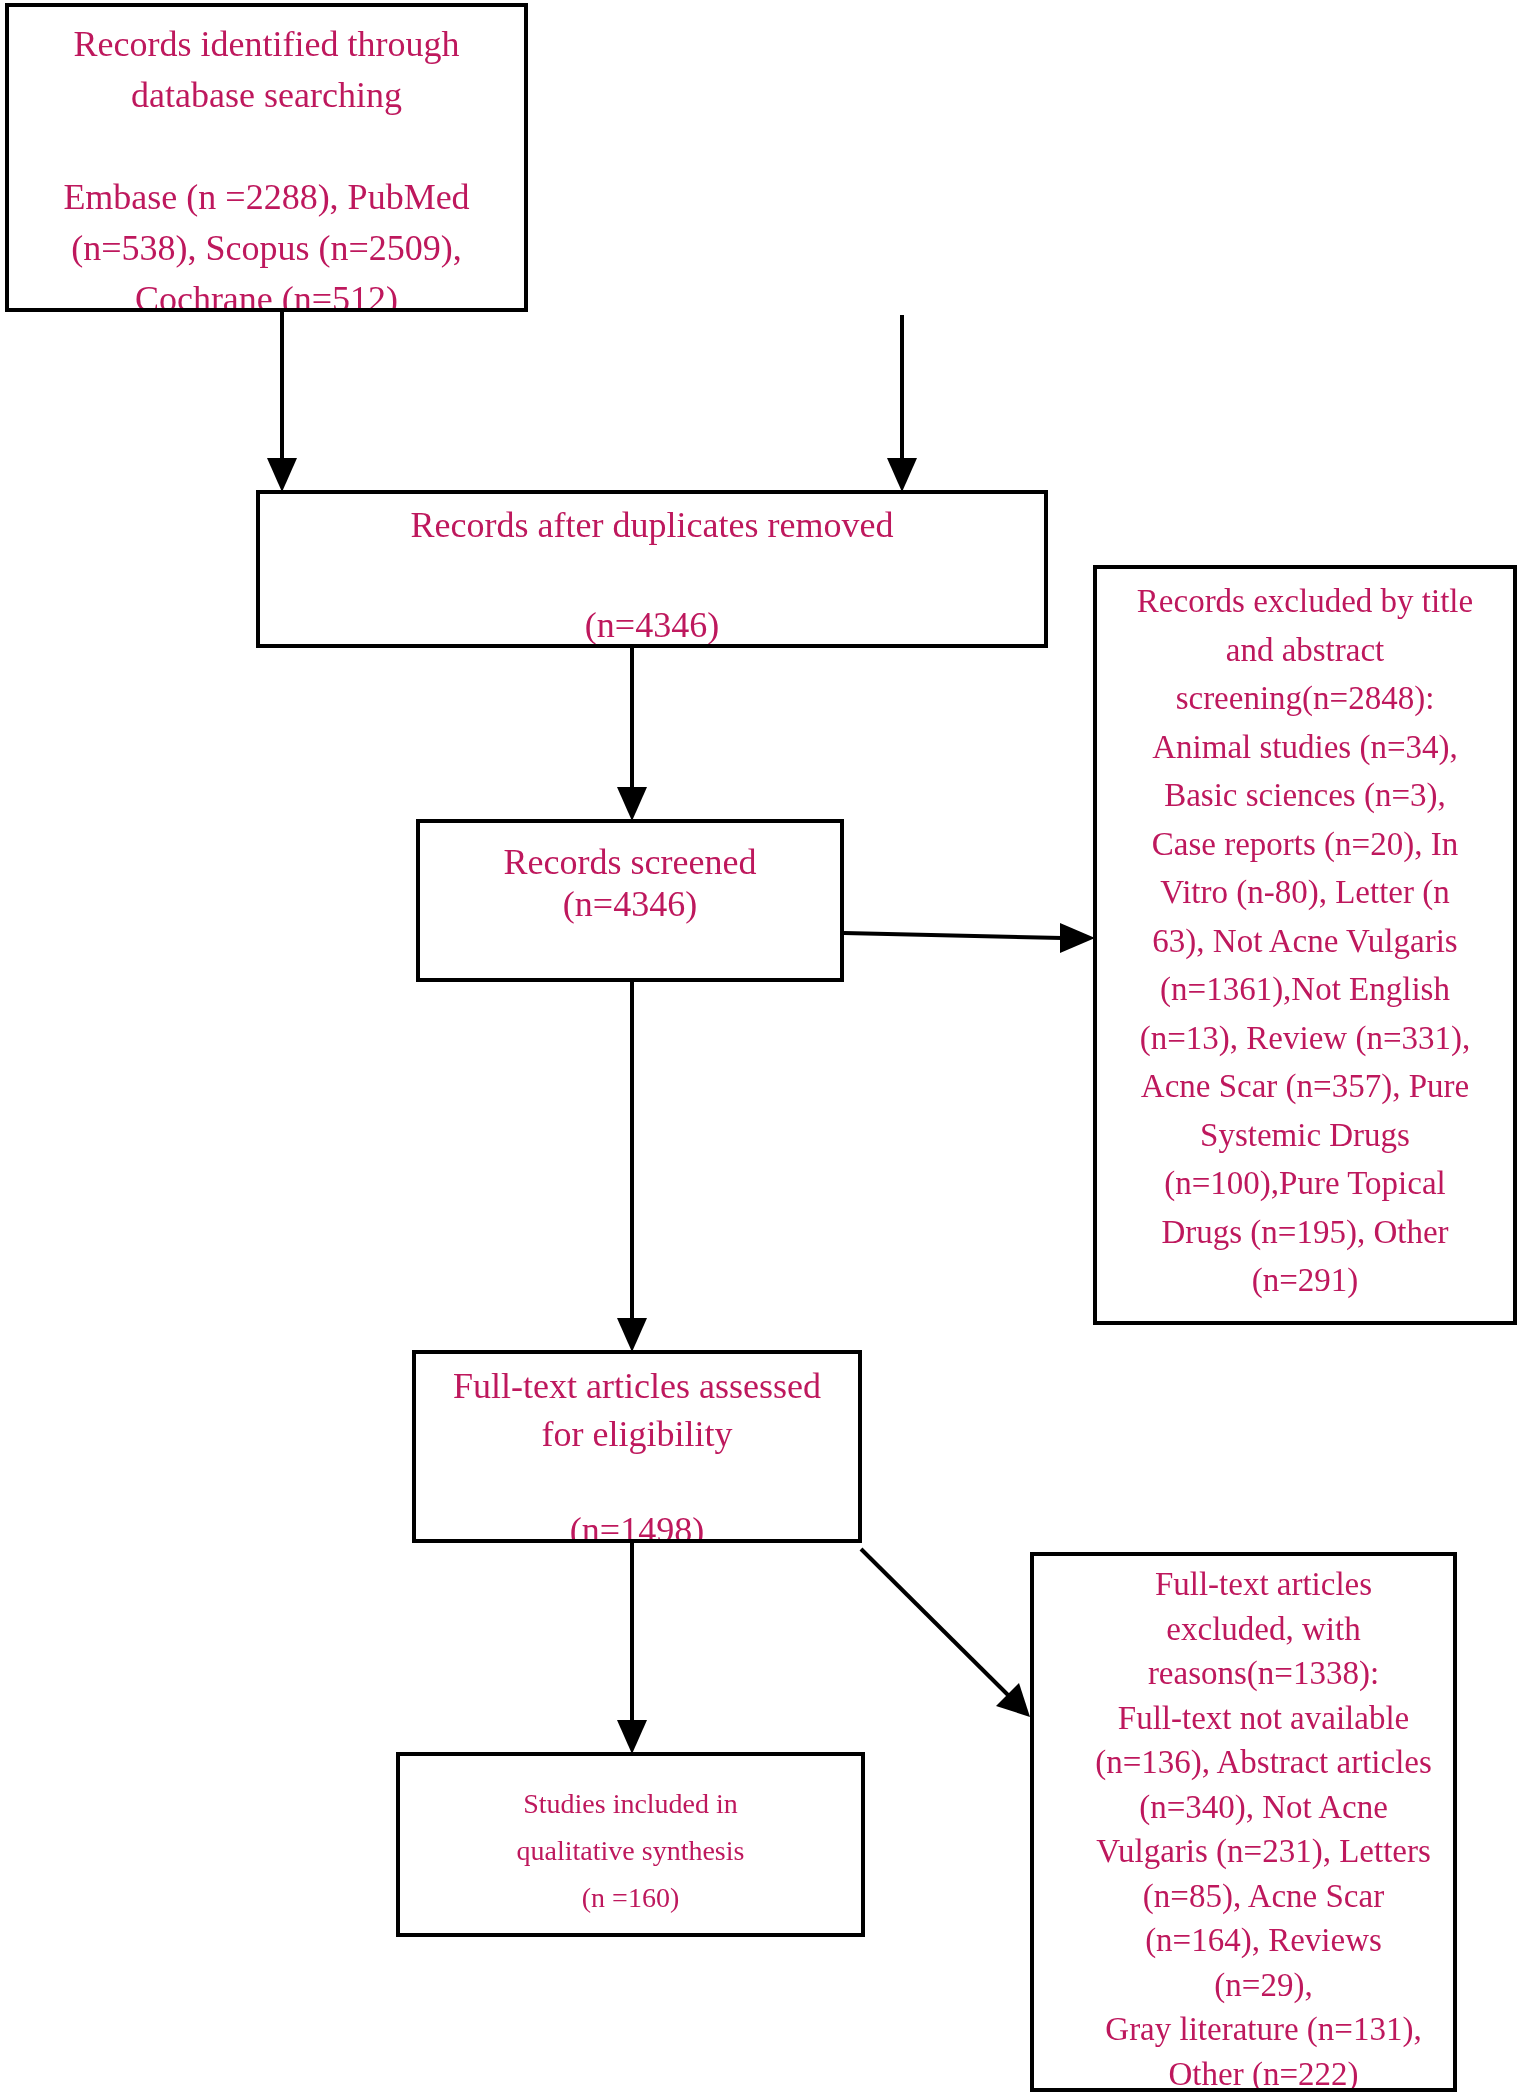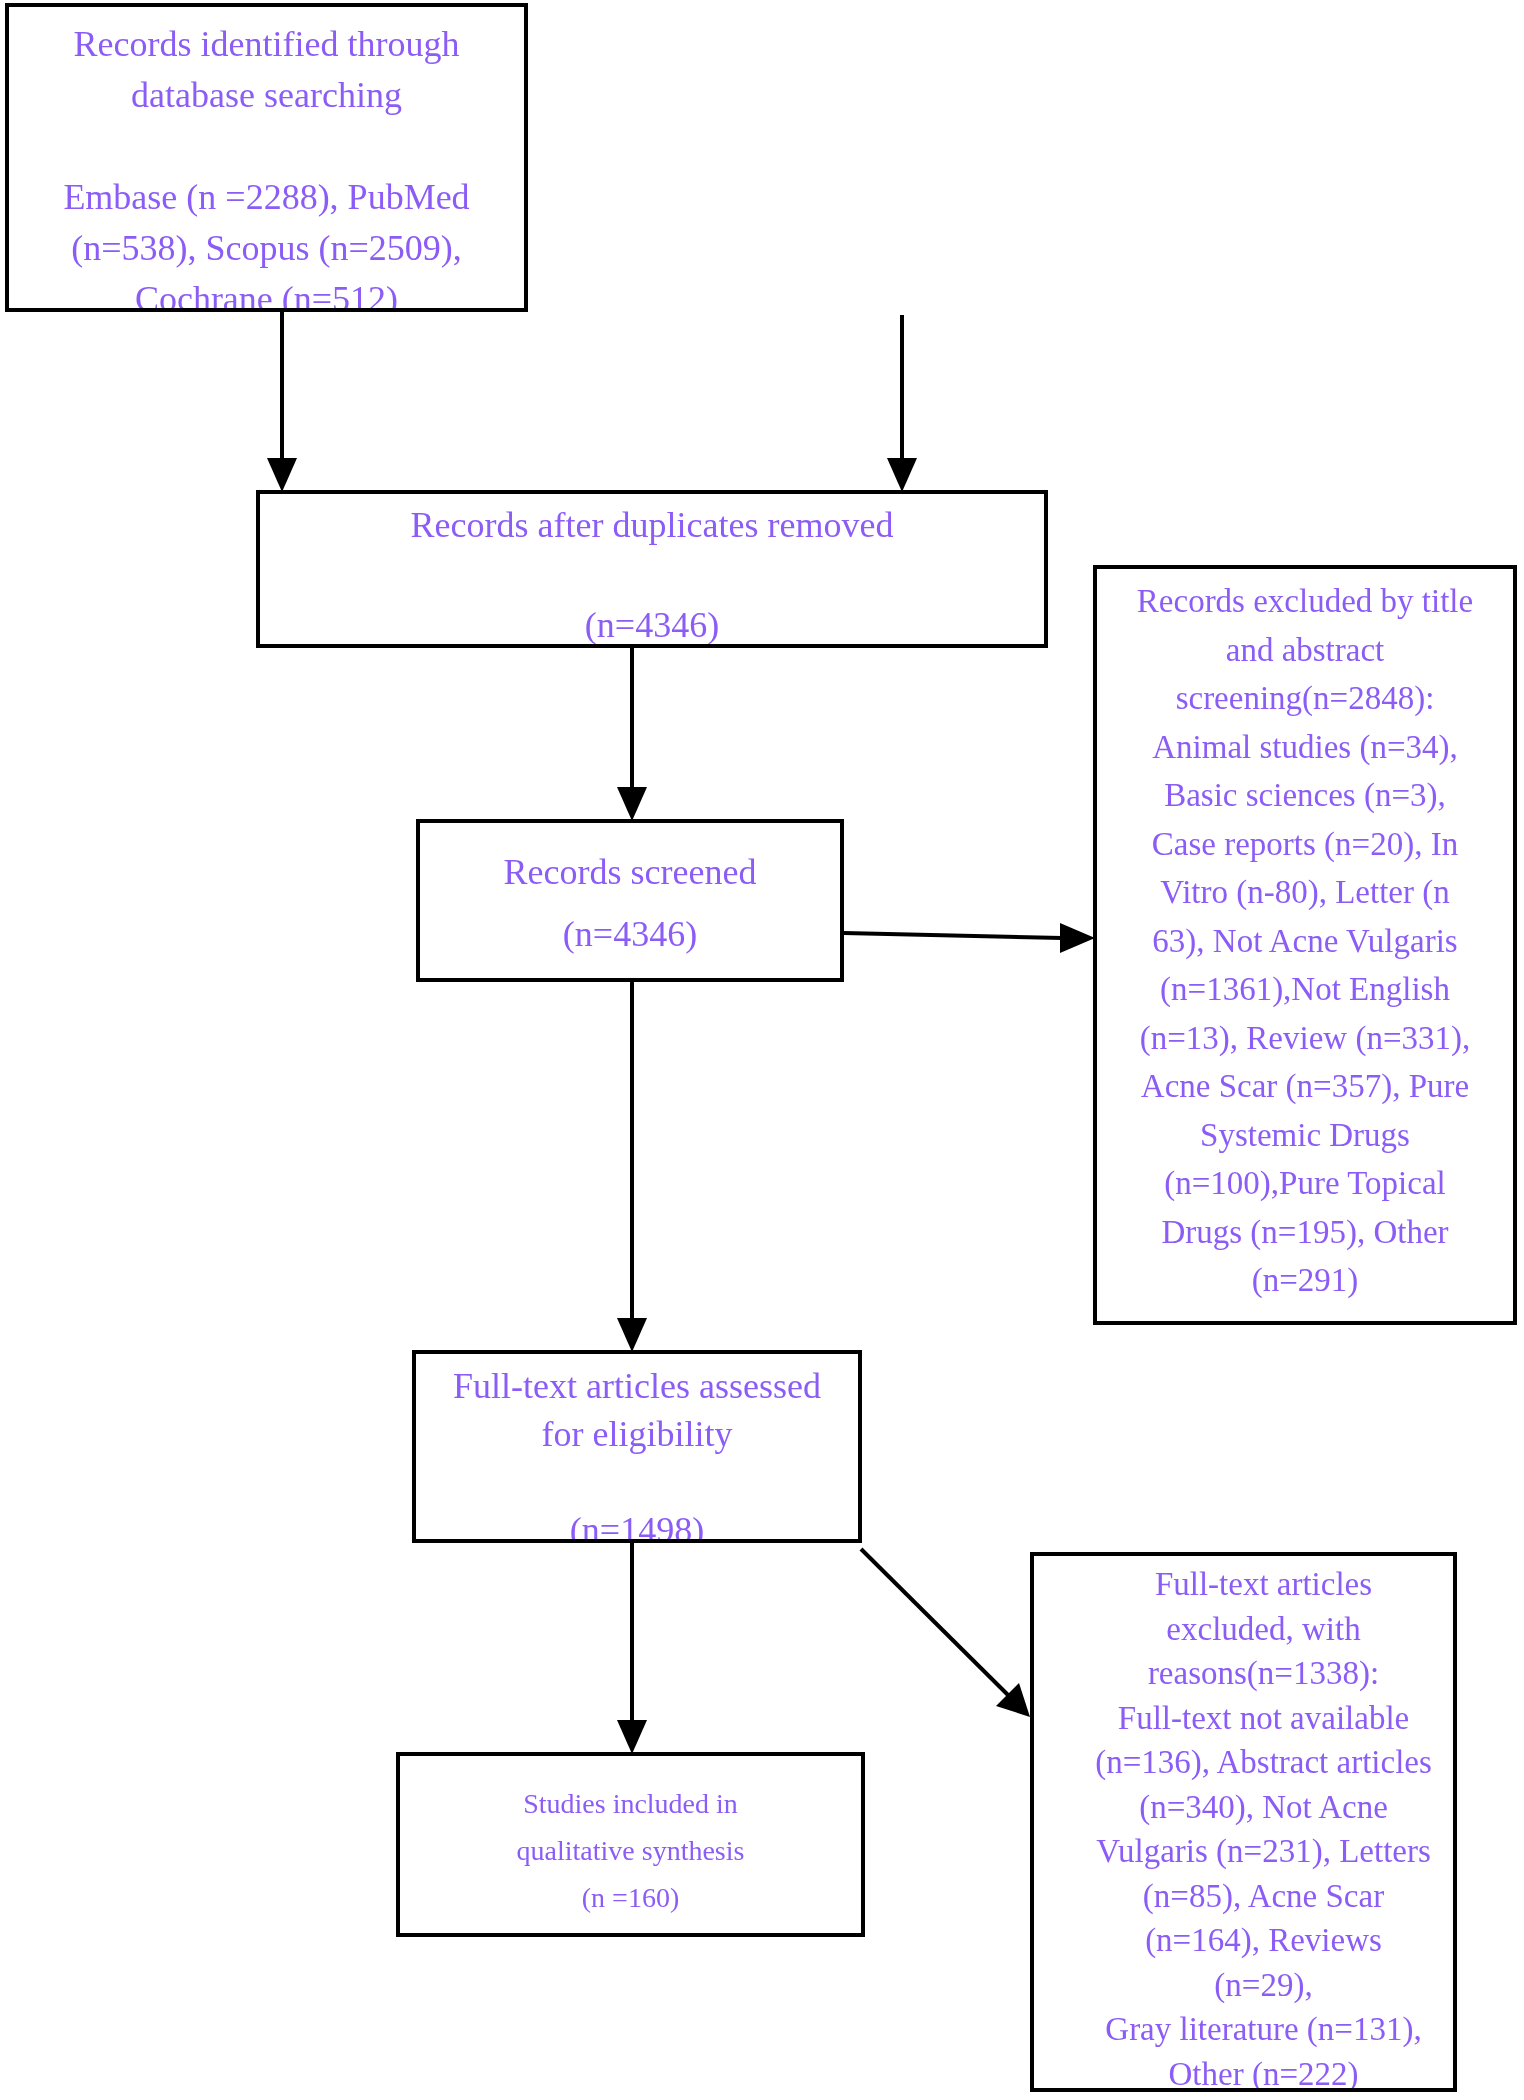--- a/index.html
+++ b/index.html
@@ -1,36 +1,36 @@
 <!DOCTYPE html>
 <html><head>
 <meta charset="utf-8">
 <style>
   html,body{margin:0;padding:0;background:#ffffff;}
   .canvas{
     position:relative;
     width:1524px;height:2100px;
     background:#ffffff;
     font-family:"Liberation Serif", serif;
-    color:#8b5cf6;
+    color:#be185d;
   }
   .arrow-layer{position:absolute;left:0;top:0;width:1524px;height:2100px;}
   .box{
     position:absolute;
     box-sizing:border-box;
     border:4px solid #000000;
     background:#ffffff;
     text-align:center;
     white-space:pre-line;
     overflow:hidden;
   }
   .b-identified-db   {left:5px;   top:3px;    width:523px; height:309px; font-size:36px; line-height:51px; padding-top:12px;}
   .b-identified-other{left:655px; top:32px;   width:499px; height:283px; font-size:36px; line-height:51px; padding-top:36px;}
   .b-duplicates      {left:256px; top:490px;  width:792px; height:158px; font-size:36px; line-height:50px; padding-top:6px;}
-  .b-screened        {left:416px; top:819px;  width:428px; height:163px; font-size:36px; line-height:62px; padding-top:18px;}
+  .b-screened        {left:416px; top:819px;  width:428px; height:163px; font-size:36px; line-height:42px; padding-top:18px;}
   .b-excluded-screen {left:1093px;top:565px;  width:424px; height:760px; font-size:33px; line-height:48.5px; padding-top:8px;}
   .b-fulltext        {left:412px; top:1350px; width:450px; height:193px; font-size:36px; line-height:48px; padding-top:8px;}
   .b-excluded-full   {left:1030px;top:1552px; width:427px; height:540px; font-size:33px; line-height:44.5px; padding-top:6px;padding-left:40px;}
   .b-included        {left:396px; top:1752px; width:469px; height:185px; font-size:28px; line-height:47px; padding-top:24px;}
   svg line{stroke:#000000;stroke-width:4;}
   svg polygon{fill:#000000;}
 </style>
 </head>
 <body>
 

